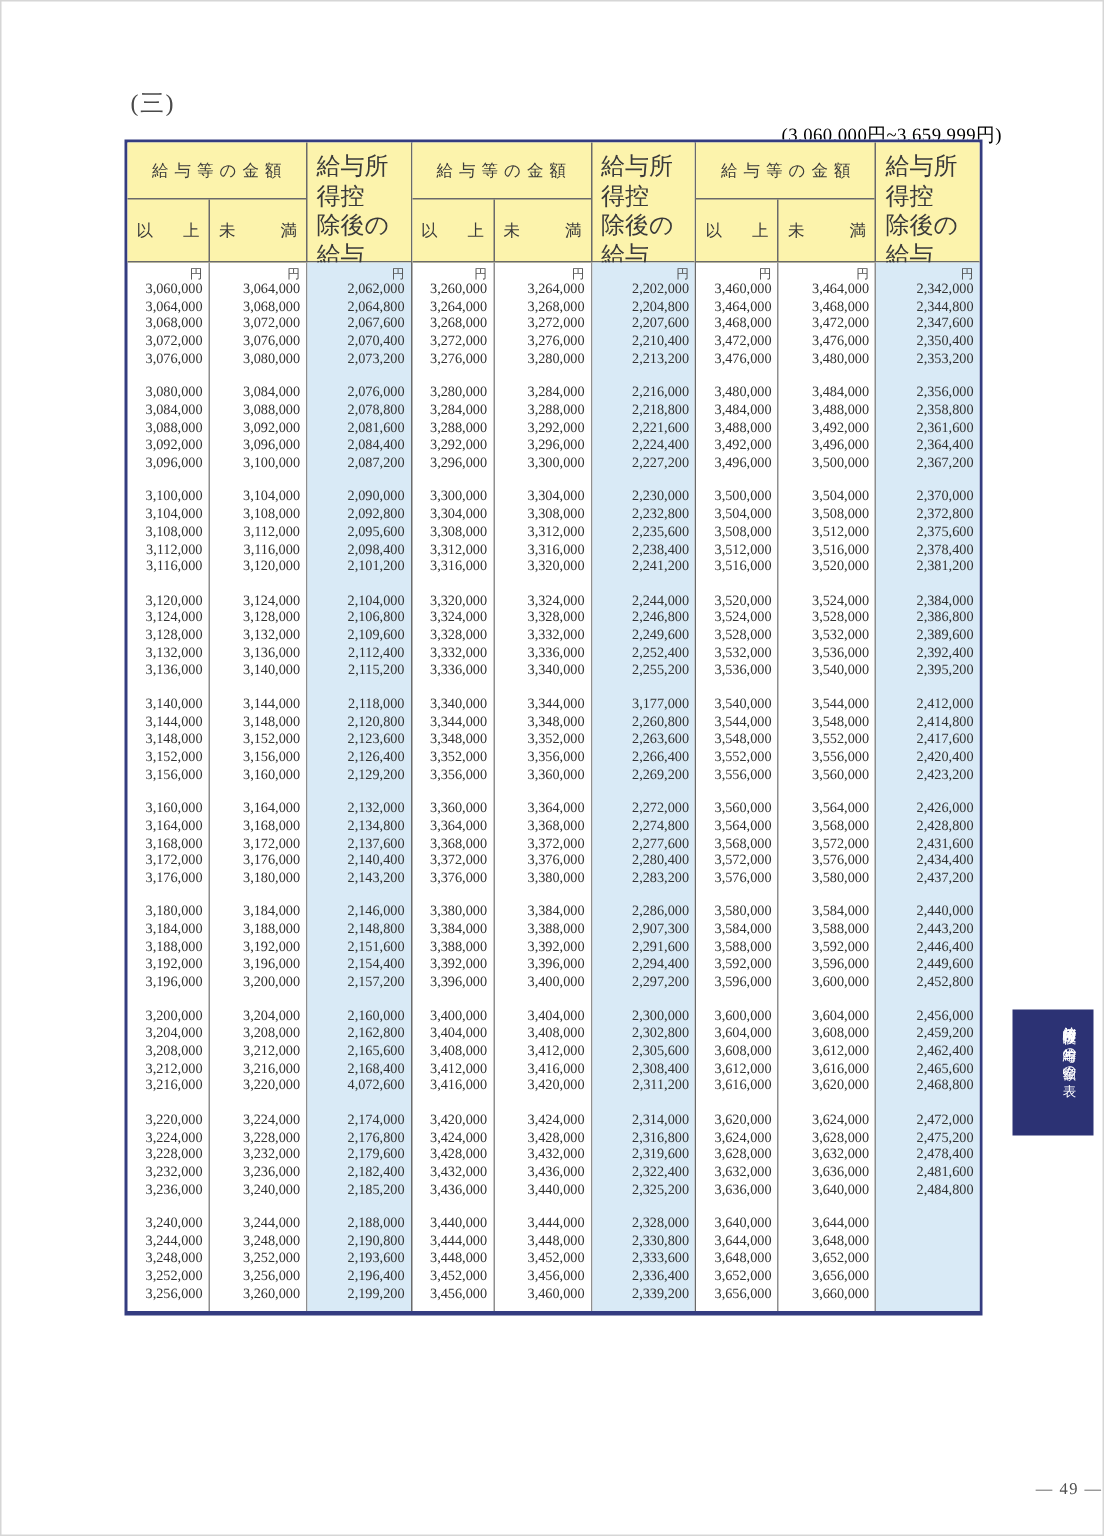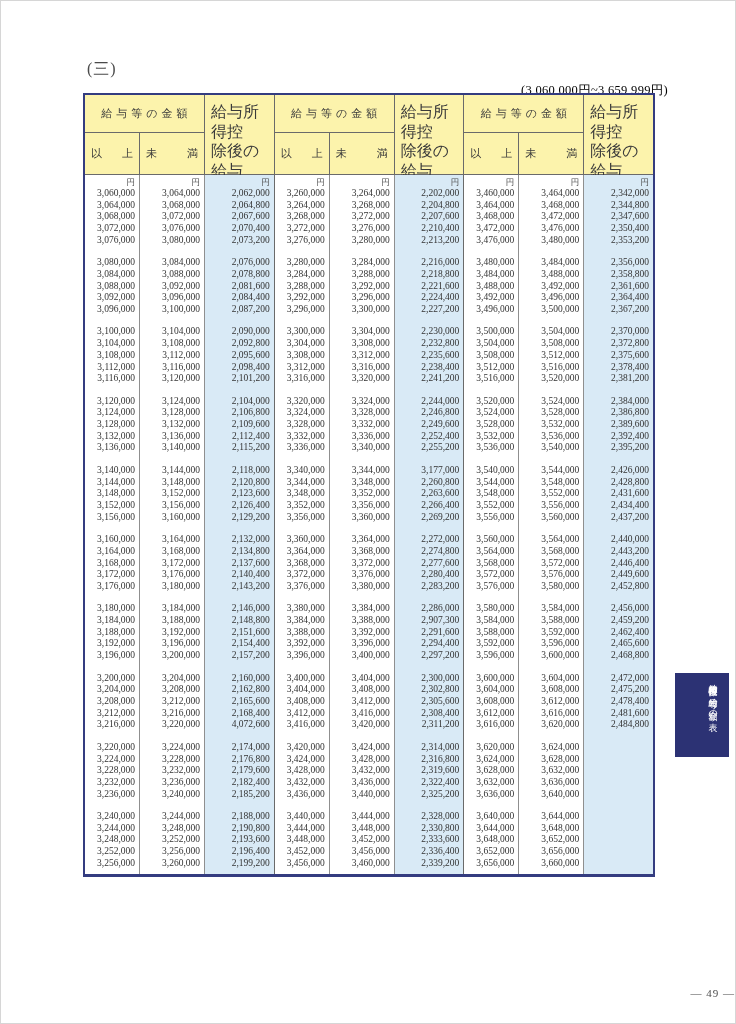--- a/index.html
+++ b/index.html
@@ -735,20 +735,27 @@
               <div class="row">2,381,200</div>
             </div>
             <div class="block">
               <div class="row">2,384,000</div>
               <div class="row">2,386,800</div>
               <div class="row">2,389,600</div>
               <div class="row">2,392,400</div>
               <div class="row">2,395,200</div>
             </div>
             <div class="block">
+              <div class="row">2,412,000</div>
+              <div class="row">2,414,800</div>
+              <div class="row">2,417,600</div>
+              <div class="row">2,420,400</div>
+              <div class="row">2,423,200</div>
+            </div>
+            <div class="block">
               <div class="row">2,426,000</div>
               <div class="row">2,428,800</div>
               <div class="row">2,431,600</div>
               <div class="row">2,434,400</div>
               <div class="row">2,437,200</div>
             </div>
             <div class="block">
               <div class="row">2,440,000</div>
               <div class="row">2,443,200</div>
               <div class="row">2,446,400</div>

